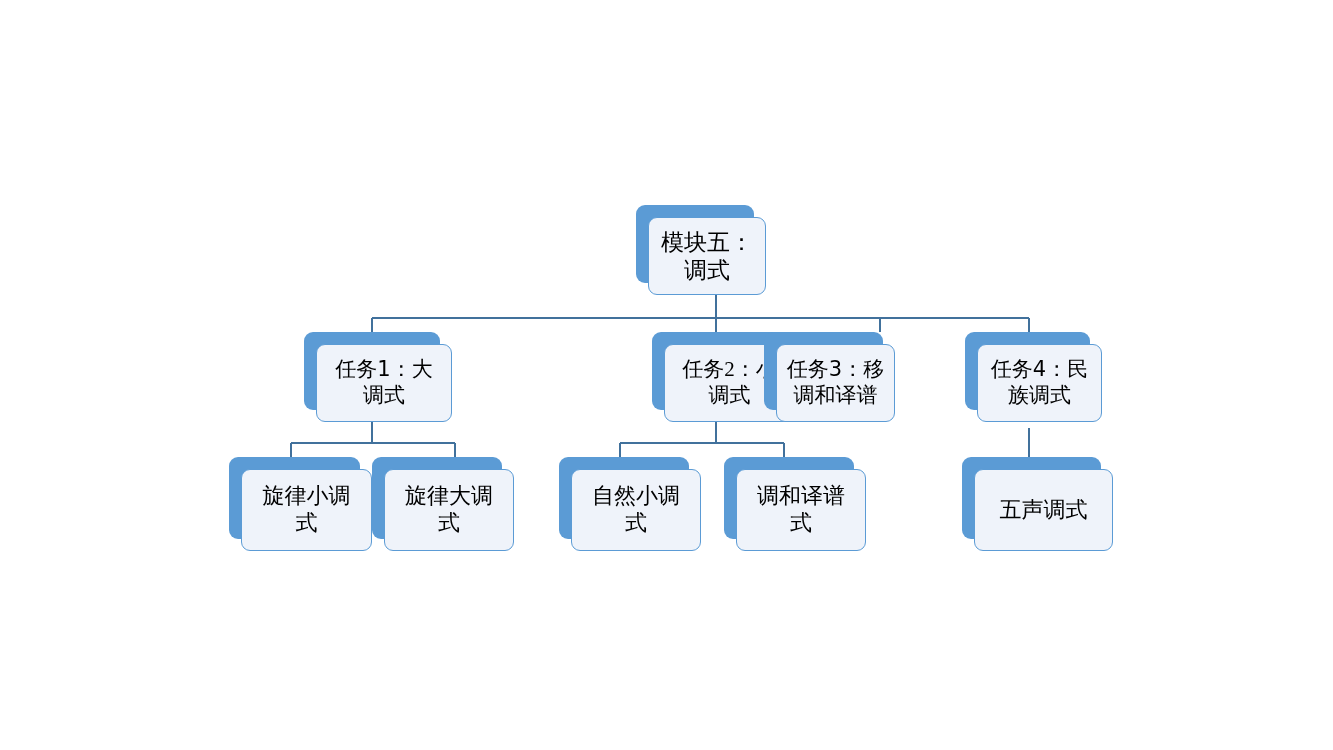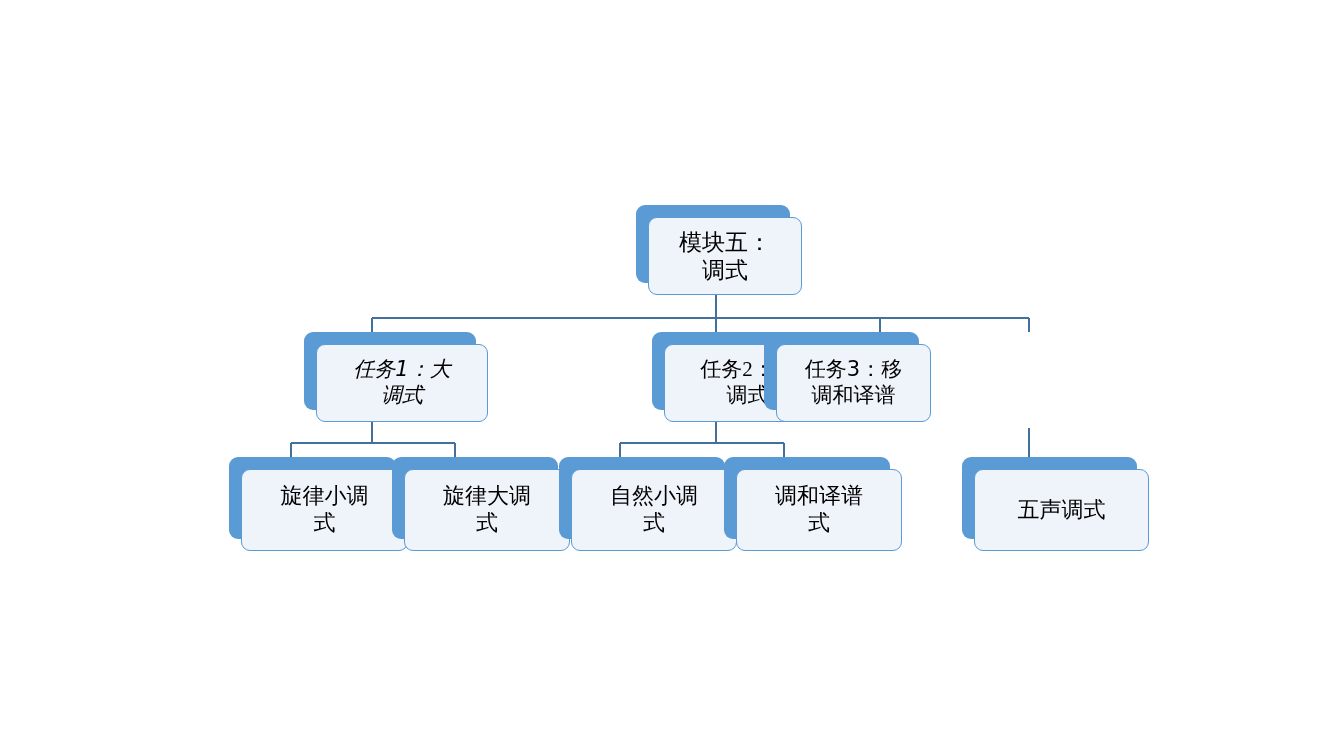--- a/index.html
+++ b/index.html
@@ -27,21 +27,20 @@
     left: 0;
     top: 0;
     width: 1333px;
     height: 750px;
     pointer-events: none;
   }
 
   
   .node {
     position: absolute;
-    padding-left: 36px;
   }
   .node .plate {
     position: absolute;
     left: 0;
     top: 0;
     width: 100%;
     height: 100%;
     background: #5B9BD5;
     border-radius: 9px;
   }
@@ -113,21 +112,21 @@
   </svg>
 
   <div class="node n-root" style="left:636px; top:205px; width:118px; height:78px;">
     <div class="plate"></div>
     <div class="card">
       <span class="label">模块五：
 调式</span>
     </div>
   </div>
 
-  <div class="node n-task" style="left:304px; top:332px; width:136px;font-style:italic;">
+  <div class="node n-task" style="left:304px; top:332px; width:136px;">
     <div class="plate"></div>
     <div class="card">
       <span class="label">任务1：大
 调式</span>
     </div>
   </div>
 
   <div class="node n-task" style="left:652px; top:332px; width:131px;font-family:Liberation Serif, serif;">
     <div class="plate"></div>
     <div class="card">
@@ -137,30 +136,37 @@
   </div>
 
   <div class="node n-task" style="left:764px; top:332px; width:119px;">
     <div class="plate"></div>
     <div class="card">
       <span class="label">任务3：移
 调和译谱</span>
     </div>
   </div>
 
+  <div class="node n-task" style="left:965px; top:332px; width:125px;">
+    <div class="plate"></div>
+    <div class="card">
+      <span class="label">任务4：民
+族调式</span>
+    </div>
+  </div>
 
   <div class="node n-leaf" style="left:229px; top:457px; width:131px;">
     <div class="plate"></div>
     <div class="card">
       <span class="label">旋律小调
 式</span>
     </div>
   </div>
 
-  <div class="node n-leaf" style="left:392px; top:457px; width:130px;text-decoration:underline;">
+  <div class="node n-leaf" style="left:372px; top:457px; width:130px;text-decoration:underline;">
     <div class="plate"></div>
     <div class="card">
       <span class="label">旋律大调
 式</span>
     </div>
   </div>
 
   <div class="node n-leaf" style="left:559px; top:457px; width:130px;">
     <div class="plate"></div>
     <div class="card">

